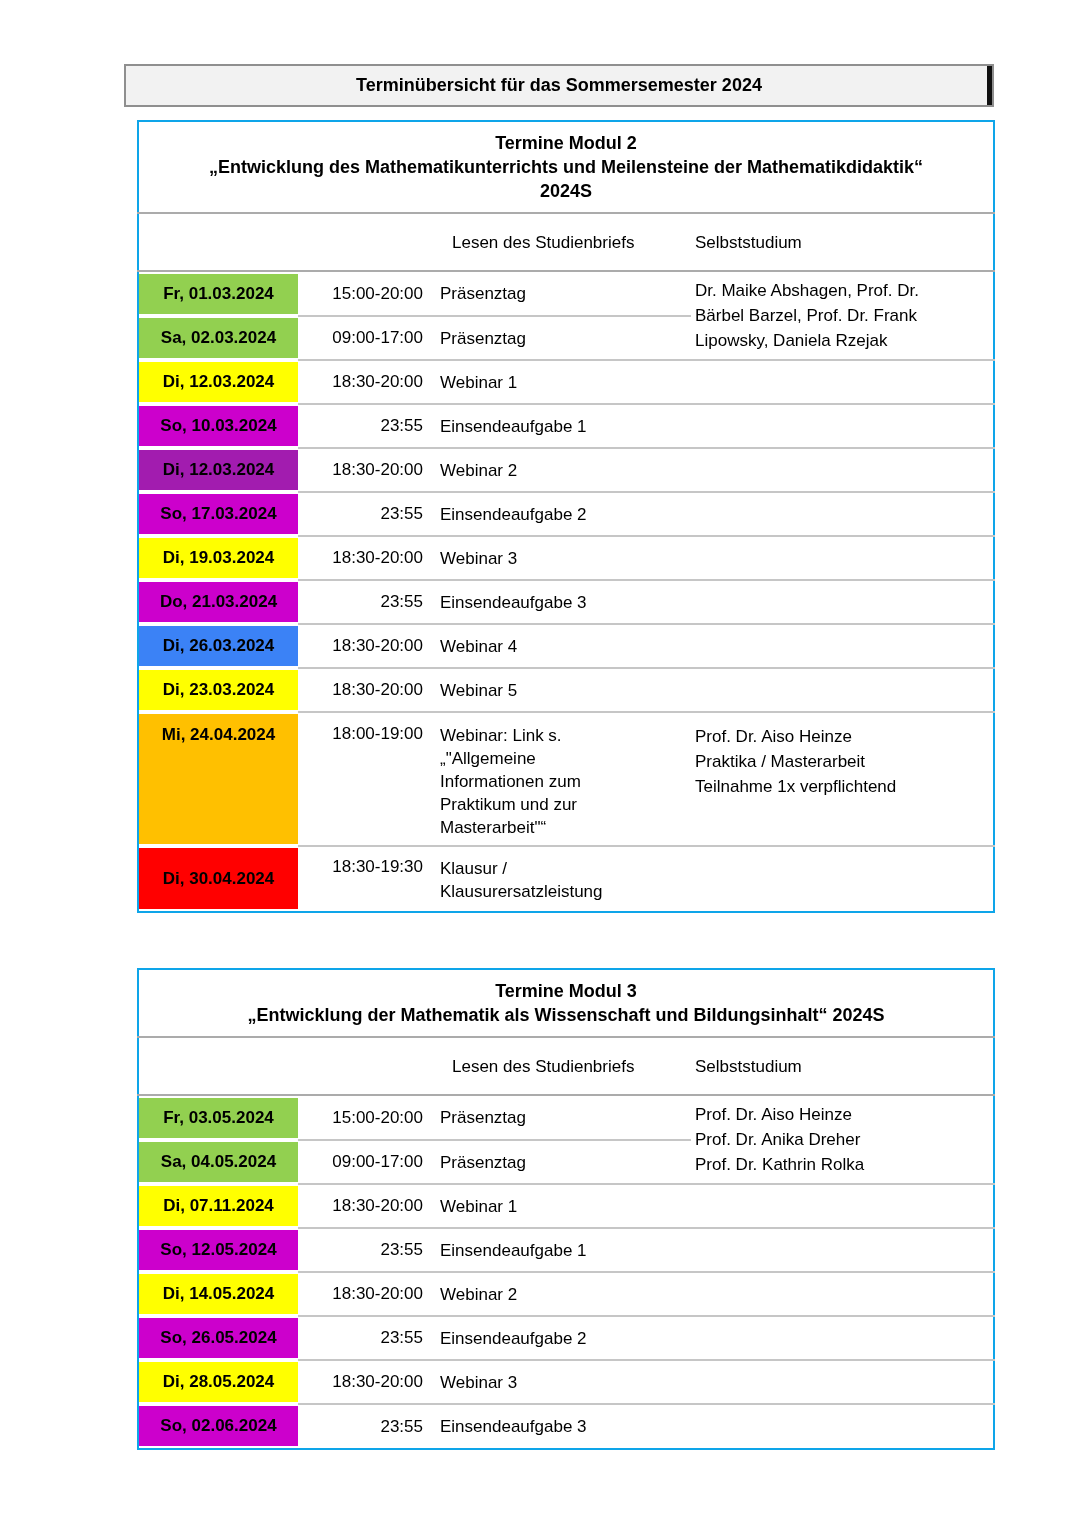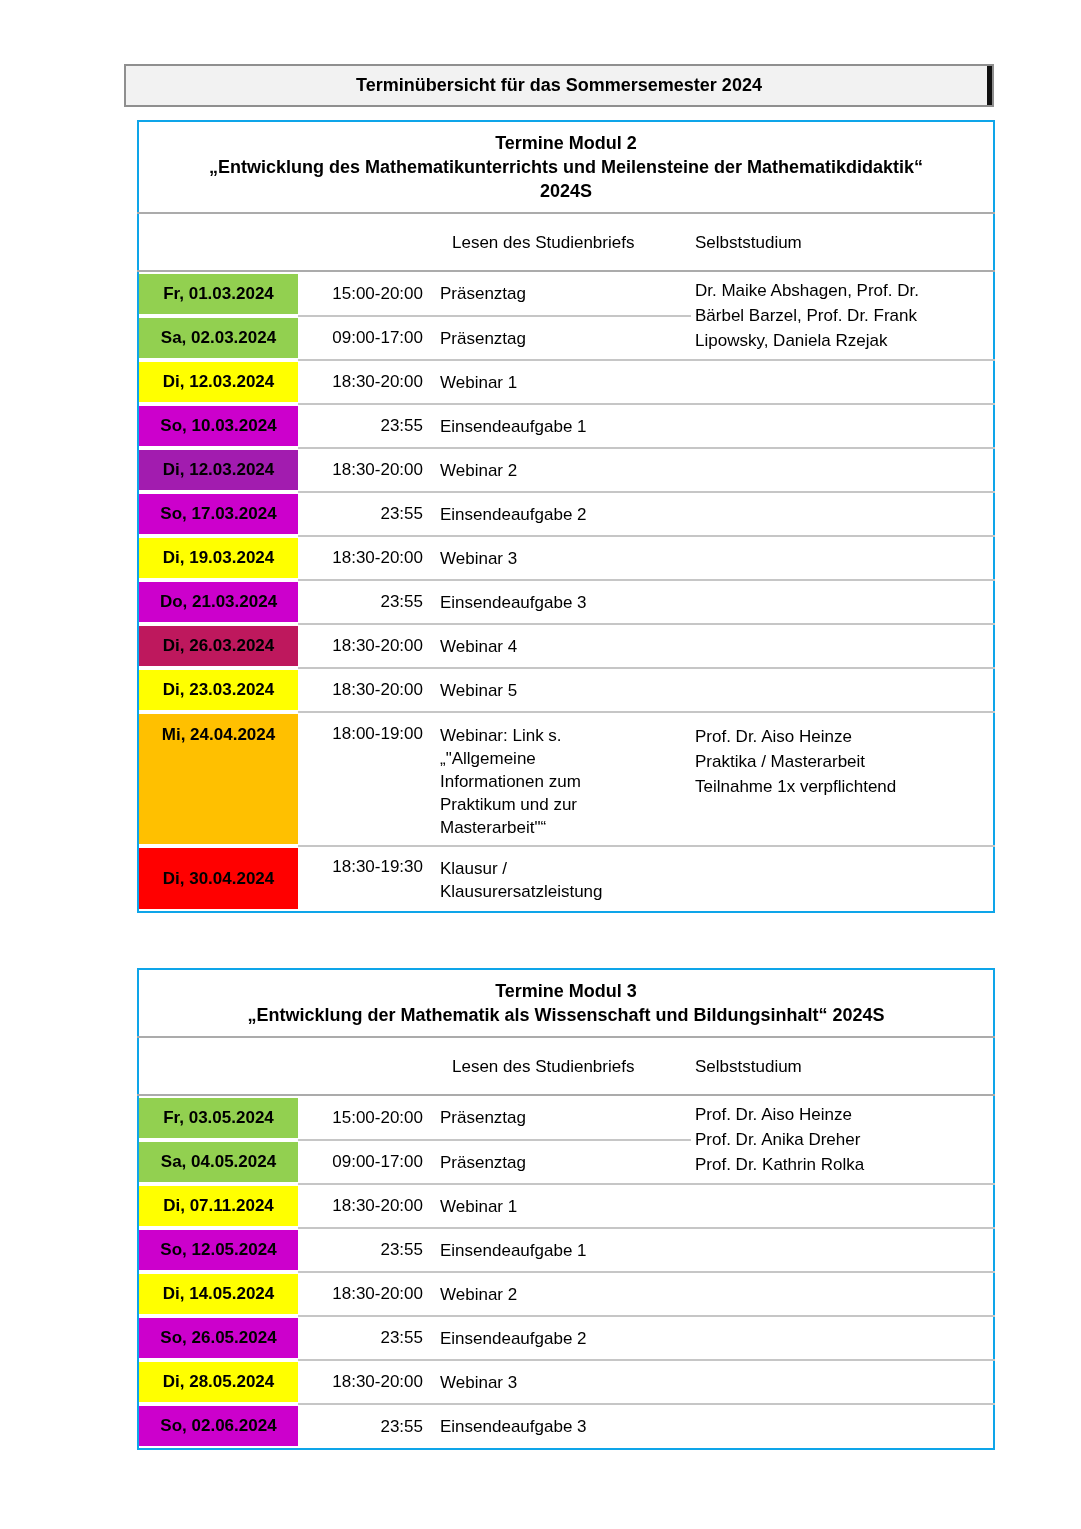--- a/index.html
+++ b/index.html
@@ -157,21 +157,21 @@
         <tr>
           <td class="date">
             <div class="datebox" style="background: rgb(204, 0, 204);">Do, 21.03.2024</div>
           </td>
           <td class="time sep">23:55</td>
           <td class="event sep">Einsendeaufgabe 3</td>
           <td class="notes sep"></td>
         </tr>
         <tr>
           <td class="date">
-            <div class="datebox" style="background: #be185d;">Di, 26.03.2024</div>
+            <div class="datebox" style="background: #3b82f6;">Di, 26.03.2024</div>
           </td>
           <td class="time sep">18:30-20:00</td>
           <td class="event sep">Webinar 4</td>
           <td class="notes sep"></td>
         </tr>
         <tr>
           <td class="date">
             <div class="datebox" style="background: rgb(255, 255, 0);">Di, 23.03.2024</div>
           </td>
           <td class="time sep">18:30-20:00</td>

